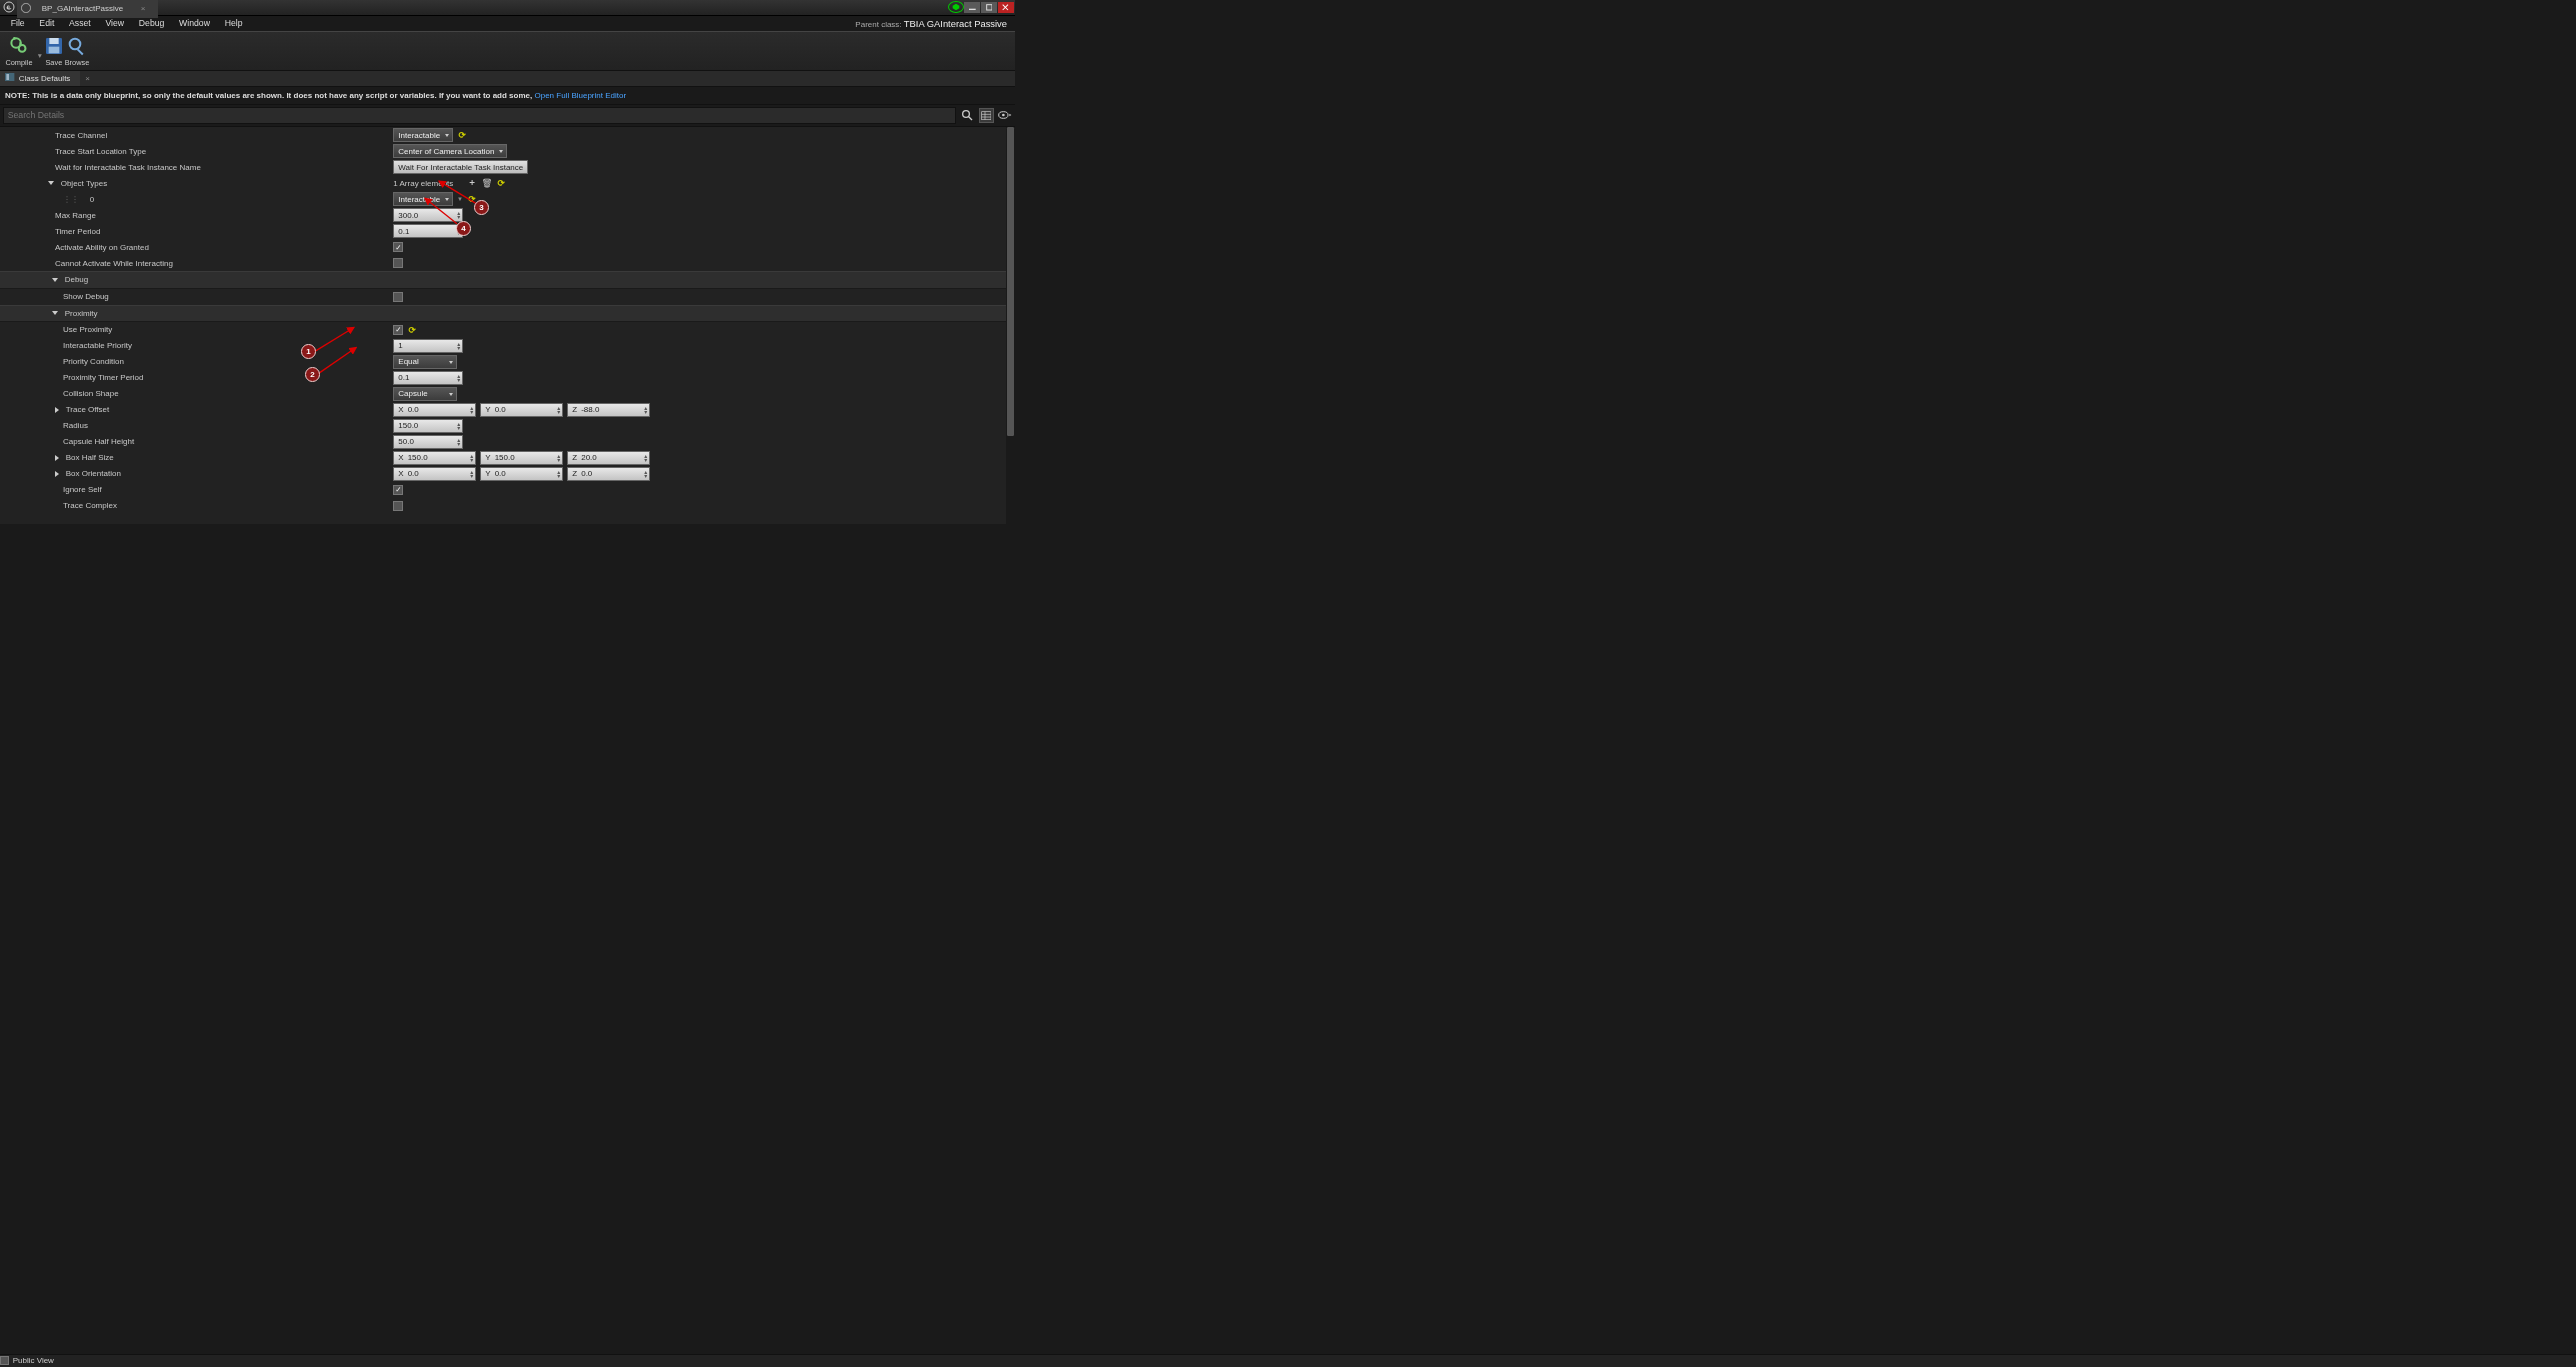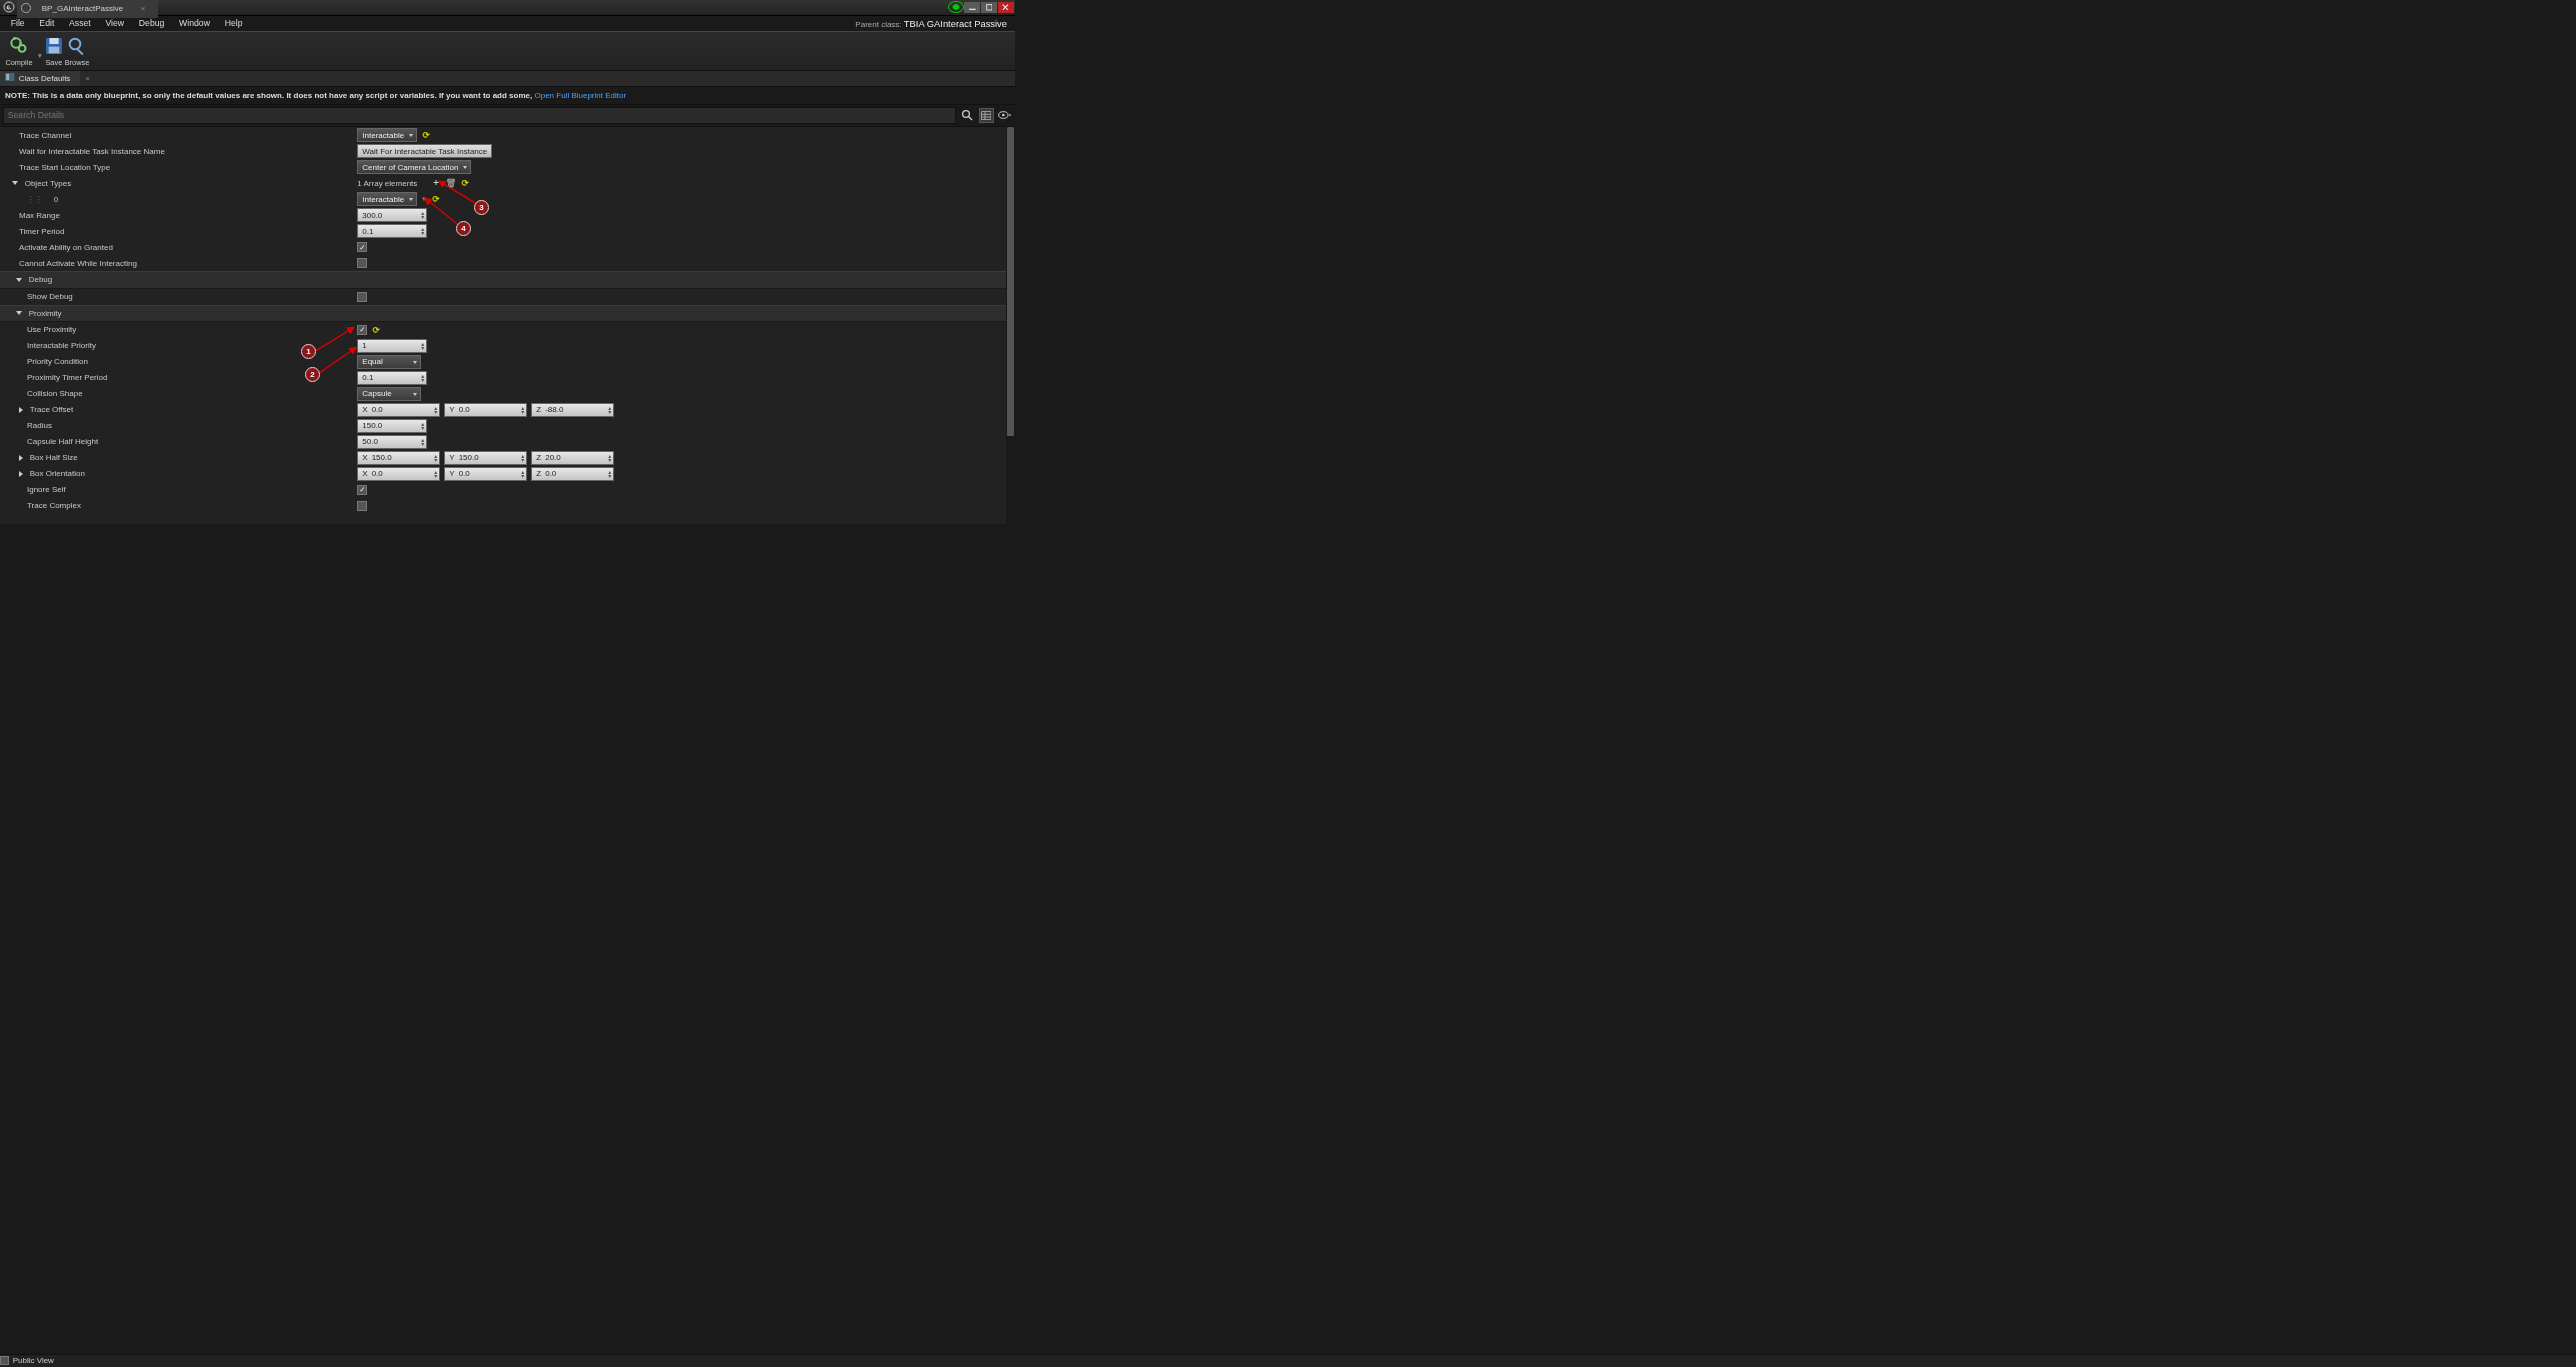--- a/index.html
+++ b/index.html
@@ -43,21 +43,21 @@
 .notebar a { color:#4aa3ff; text-decoration:none;}
 
 
 .searchrow { display:flex; align-items:center; background:#1a1a1a; padding:2px 2.7px; gap:4px; border-bottom:0.7px solid #111;}
 .searchrow input { flex:1; background:#2b2b2b; border:0.7px solid #111; color:#888; padding:2.7px 4px; font-size:8.7px;}
 .search-icon,.view-icon,.eye-icon { width:14.8px; height:14.8px; display:flex; align-items:center; justify-content:center; color:#ccc;}
 .view-icon { background:#3a3a3a; border:0.7px solid #555;}
 
 
 .details { position:relative; height: 397px; background:#222; overflow:hidden;}
-.row { display:flex; align-items:center; height:16px; }
+.row { display:flex; align-items:center; height:16px;padding-left:36px; }
 .label-col { width:356px; padding-left:19px; color:#c8c8c8; font-size:8px; display:flex; align-items:center; gap:4px;}
 .label-col.indent1 { padding-left:27px;}
 .label-col.indent2 { padding-left:27px;}
 .val-col { flex:1; display:flex; align-items:center; gap:4px; padding-left:1.3px;}
 .section-row { background:#2e2e2e; height:17.4px; border-top:0.7px solid #3a3a3a; border-bottom:0.7px solid #1a1a1a;}
 .section-row .label-col { padding-left:16px; font-size:8px; }
 .tri { display:inline-block; width:0; height:0; border-left:3.4px solid transparent; border-right:3.4px solid transparent; border-top:4px solid #ccc; margin-right:2.7px; vertical-align:middle;}
 .tri.right { border-top:3.4px solid transparent; border-bottom:3.4px solid transparent; border-left:4px solid #ccc; border-right:none;}
 
 .dropdown { background: linear-gradient(#555,#3c3c3c); border:0.7px solid #666; color:#eee; height:13.4px; padding:0 12px 0 4px; font-size:8px; position:relative; display:inline-flex; align-items:center; min-width:58px;}
@@ -229,30 +229,30 @@
 
   <div class="row">
     <div class="label-col">Trace Channel</div>
     <div class="val-col">
       <span class="dropdown">Interactable</span>
       <span class="reset">⟳</span>
     </div>
   </div>
 
   <div class="row">
+    <div class="label-col">Trace Start Location Type</div>
+    <div class="val-col">
+      <span class="dropdown" style="min-width:99px">Center of Camera Location</span>
+    </div>
+  </div>
+
+  <div class="row">
     <div class="label-col">Wait for Interactable Task Instance Name</div>
     <div class="val-col">
       <span class="textbox">Wait For Interactable Task Instance</span>
-    </div>
-  </div>
-
-  <div class="row">
-    <div class="label-col">Trace Start Location Type</div>
-    <div class="val-col">
-      <span class="dropdown" style="min-width:99px">Center of Camera Location</span>
     </div>
   </div>
 
   <div class="row">
     <div class="label-col" style="padding-left:12px">
         <span class="tri"></span>
         <span>Object Types</span>
       </div>
     <div class="val-col">
       <span style="margin-right:9.4px;">1 Array elements</span>

